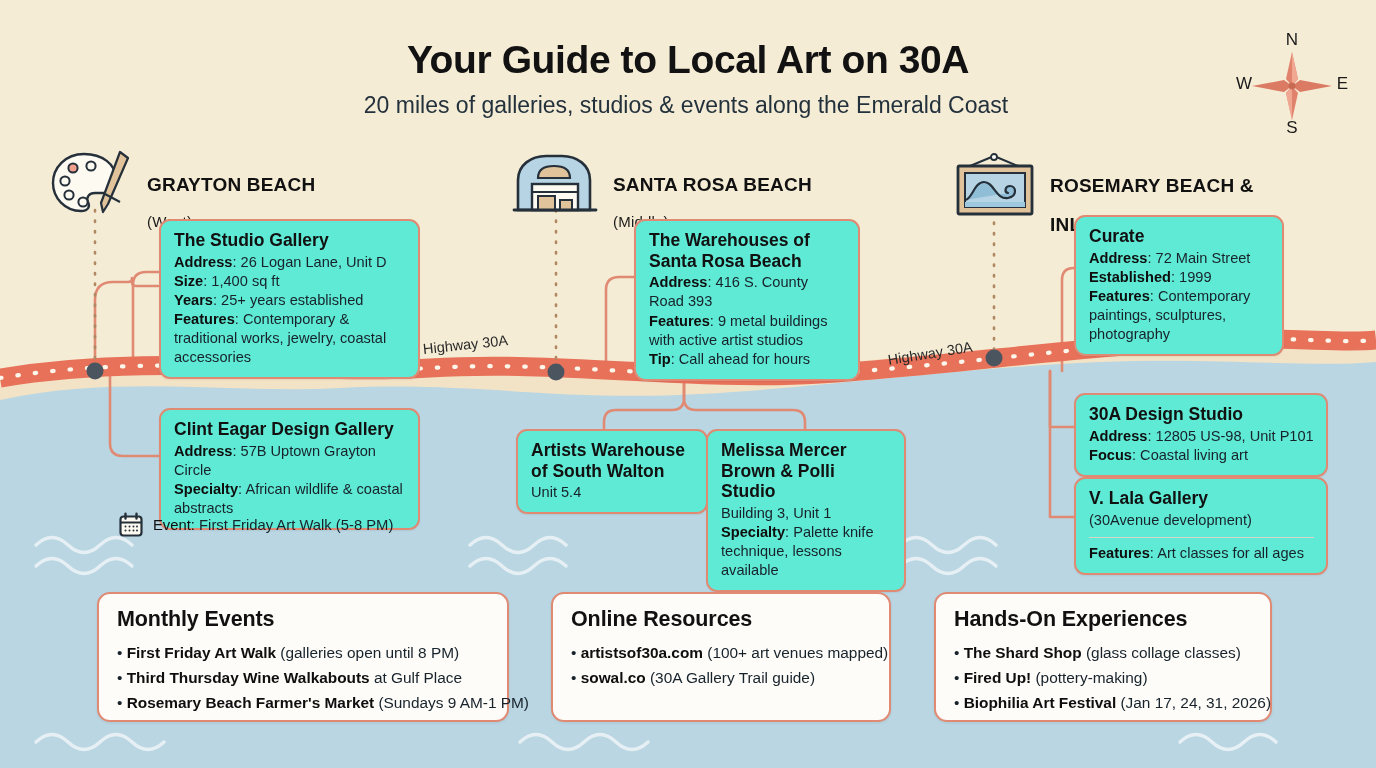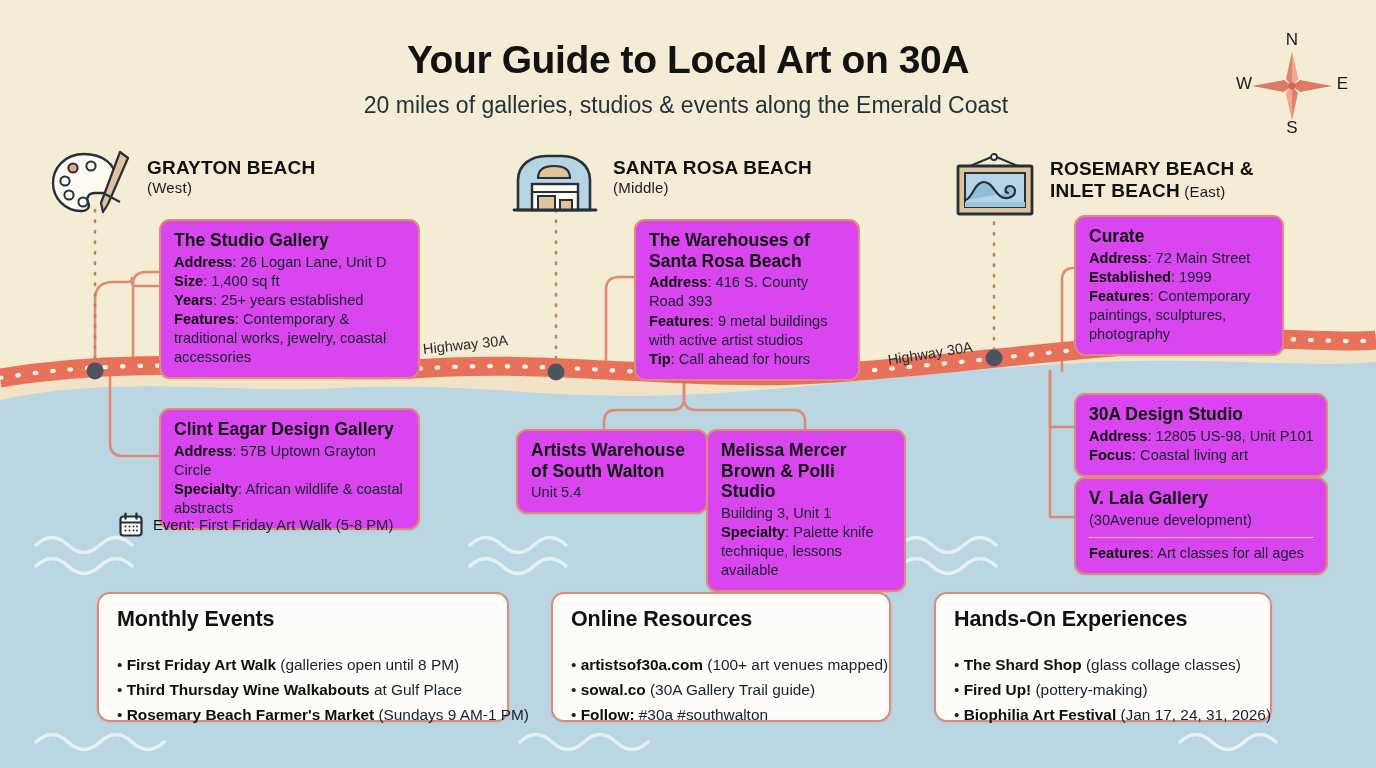--- a/index.html
+++ b/index.html
@@ -26,27 +26,28 @@
   .c-n{left:50%;top:0;transform:translateX(-50%);}
   .c-s{left:50%;bottom:0;transform:translateX(-50%);}
   .c-w{left:0;top:50%;transform:translateY(-50%);}
   .c-e{right:0;top:50%;transform:translateY(-50%);}
 
   
   .region{position:absolute;}
   .region .rname{
     font-size:19px;font-weight:bold;color:#111;line-height:1.16;letter-spacing:0.2px;
     text-transform:uppercase;
+    margin-top:17px;
   }
   .region .rsub{font-size:15px;color:#1b1b1b;font-weight:400;text-transform:none;}
   .ricon{position:absolute;}
 
   
   .card{
-    position:absolute;background:#d946ef;border:2.5px solid #e08a74;
+    position:absolute;background:#5eead4;border:2.5px solid #e08a74;
     border-radius:11px;padding:9px 12px 10px 13px;
     box-sizing:border-box;box-shadow:0 1px 2px rgba(0,0,0,.06);
   }
   .card .cname{font-size:17.5px;font-weight:bold;color:#111;line-height:1.18;margin-bottom:2px;}
   .card .row{font-size:14.6px;color:#17222b;line-height:1.31;}
   .card .row b{font-weight:bold;color:#0e0e0e;}
   .card .plain{font-size:14.6px;color:#17222b;line-height:1.31;}
   .divider{height:1px;background:#d9d4c6;margin:7px 0 6px;}
 
   
@@ -58,21 +59,21 @@
   
   .eventline{position:absolute;font-size:14.8px;color:#17222b;white-space:nowrap;}
   .eventline b{font-weight:normal;color:#0e0e0e;}
 
   
   .panel{
     position:absolute;background:#fdfcf8;border:2.5px solid #e08a74;
     border-radius:13px;padding:13px 16px 14px 18px;box-sizing:border-box;
     box-shadow:0 1px 3px rgba(0,0,0,.07);
   }
-  .panel h3{margin:0 0 21px 0;font-size:21.5px;font-weight:bold;color:#111;letter-spacing:-0.1px;}
+  .panel h3{margin:0 0 9px 0;font-size:21.5px;font-weight:bold;color:#111;letter-spacing:-0.1px;}
   .panel li{font-size:15.4px;color:#17222b;line-height:1.62;list-style:none;white-space:nowrap;}
   .panel li b{font-weight:bold;color:#0e0e0e;}
   .panel ul{margin:0;padding:0;}
   .bullet{color:#17222b;}
 </style>
 </head>
 <body>
 
 <div id="stage">
 
@@ -295,21 +296,20 @@
       <li><span class="bullet">•</span> <b>Third Thursday Wine Walkabouts</b><span> at Gulf Place</span></li>
       <li><span class="bullet">•</span> <b>Rosemary Beach Farmer's Market</b><span> (Sundays 9 AM-1 PM)</span></li>
     </ul>
   </div>
 
   <div class="panel" style="left:551px;top:592px;width:340px;height:130px;">
     <h3>Online Resources</h3>
     <ul>
       <li><span class="bullet">•</span> <b>artistsof30a.com</b><span> (100+ art venues mapped)</span></li>
       <li><span class="bullet">•</span> <b>sowal.co</b><span> (30A Gallery Trail guide)</span></li>
-      <li><span class="bullet">•</span> <b>Follow:</b><span> #30a #southwalton</span></li>
     </ul>
   </div>
 
   <div class="panel" style="left:934px;top:592px;width:338px;height:130px;">
     <h3>Hands-On Experiences</h3>
     <ul>
       <li><span class="bullet">•</span> <b>The Shard Shop</b><span> (glass collage classes)</span></li>
       <li><span class="bullet">•</span> <b>Fired Up!</b><span> (pottery-making)</span></li>
       <li><span class="bullet">•</span> <b>Biophilia Art Festival</b><span> (Jan 17, 24, 31, 2026)</span></li>
     </ul>

